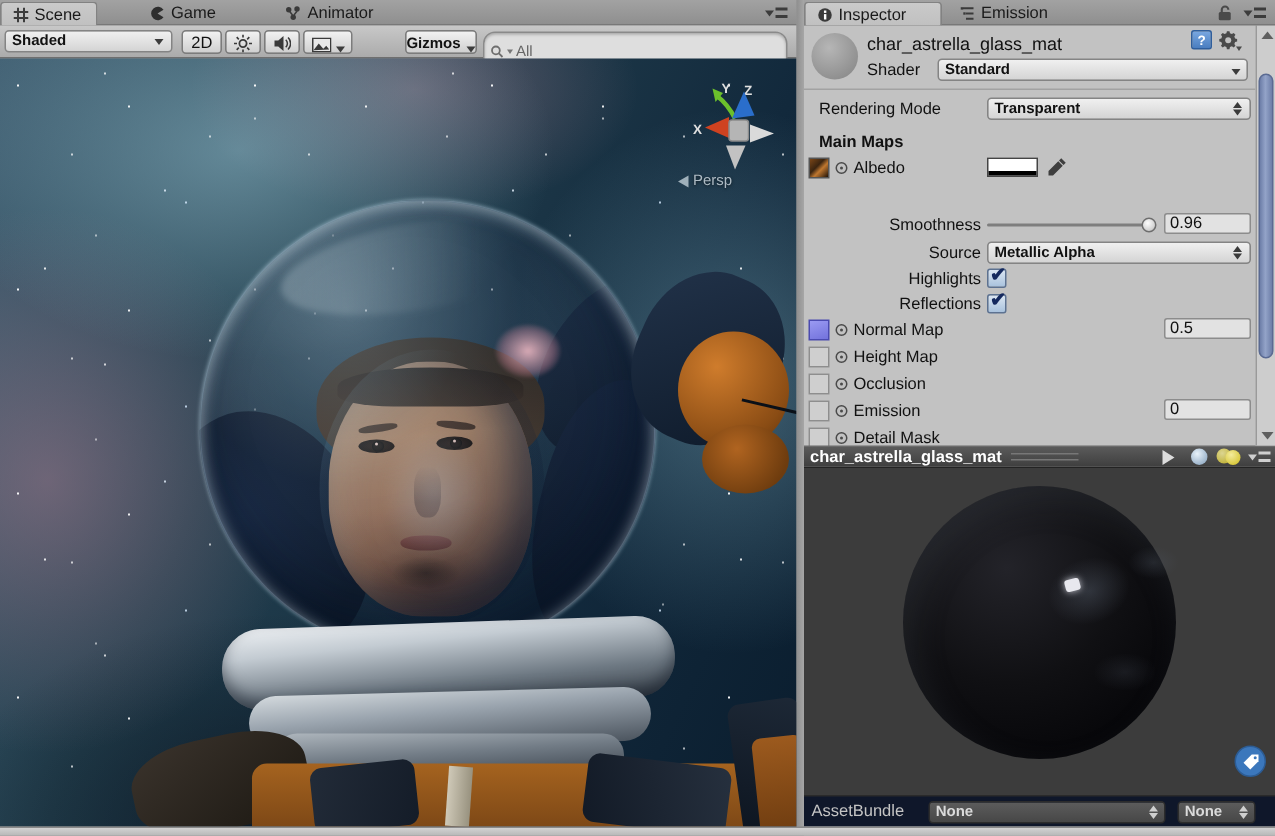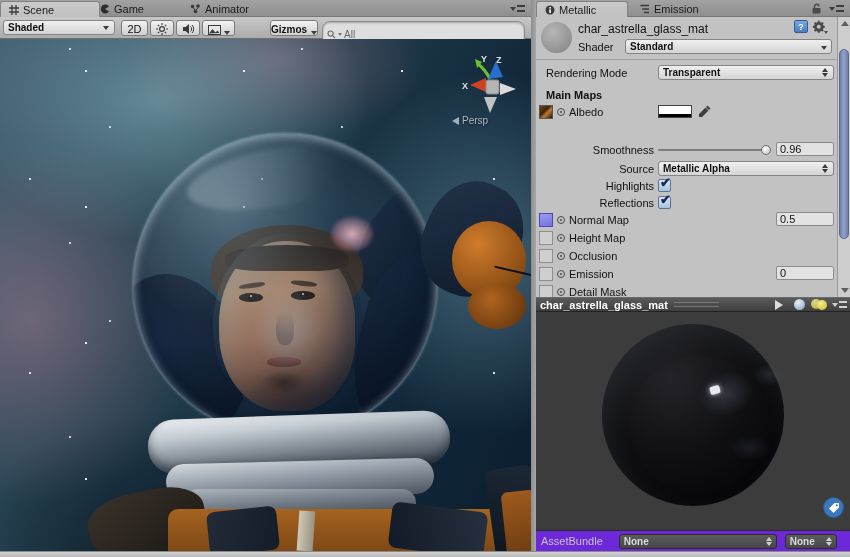--- a/index.html
+++ b/index.html
@@ -195,40 +195,40 @@
   .pv-ref1 { position:absolute; left:96px; top:48px; width:56px; height:44px; border-radius:50%;
     background:radial-gradient(rgba(95,105,120,.38), transparent 70%); transform:rotate(-20deg); }
   .pv-ref2 { position:absolute; left:108px; top:62px; width:10px; height:8px; background:#e8e8ee; border-radius:2px; transform:rotate(-15deg); box-shadow:0 0 5px rgba(240,240,250,.8); }
   .pv-ref3 { position:absolute; left:150px; top:40px; width:34px; height:22px; border-radius:50%;
     background:radial-gradient(rgba(80,88,100,.3), transparent 70%); }
   .pv-ref4 { position:absolute; left:128px; top:112px; width:40px; height:24px; border-radius:40%;
     background:radial-gradient(rgba(70,76,88,.25), transparent 75%); }
   .tag-btn { position:absolute; right:6px; bottom:12px; width:21px; height:21px; border-radius:50%; background:#3b77bc; border:1px solid #2c5c94;
     display:flex; align-items:center; justify-content:center; }
 
-  .ab-bar { position:absolute; top:530px; left:0; width:314px; height:21px; background:#6d28d9; border-top:1px solid #2a2a2a;
+  .ab-bar { position:absolute; top:530px; left:0; width:314px; height:21px; background:#0f172a; border-top:1px solid #2a2a2a;
     display:flex; align-items:center; color:#c4c4c4; font-size:11px; }
   .ab-label { margin-left:5px; }
   .ab-dd { position:relative; background:linear-gradient(#5c5c5c,#474747); border:1px solid #2c2c2c; border-radius:3px; height:15px;
     display:flex; align-items:center; color:#dadada; font-size:10px; font-weight:bold; padding:0 4px; }
   .ab-dd .updown { position:absolute; right:3px; color:#cfcfcf; }
   .ab-dd.w1 { width:158px; margin-left:16px; }
   .ab-dd.w2 { width:52px; margin-left:8px; }
 
   .lock-icon { position:absolute; right:28px; top:3px; width:11px; height:11px; }
   .tabbar-menu { position:absolute; right:6px; top:5px; }
 </style>
 </head>
 <body>
 
 <div class="root">
 
   <div class="scene-pane">
     <div class="tabbar">
-      <div class="tab active" style="left:0;width:100px">
+      <div class="tab active" style="left:0;width:65px">
         <svg width="10" height="10" viewBox="0 0 10 10">
             <path d="M3 0v10M7 0v10M0 3h10M0 7h10" stroke="#3c3c3c" stroke-width="1.3" fill="none"></path>
           </svg>
         <span>Scene</span>
       </div>
       <div class="tab" style="left:92px">
         <svg width="10" height="10" viewBox="0 0 10 10">
             <path d="M9 2.5 A4.5 4.5 0 1 0 9 7.5 L5 5 Z" fill="#2e2e2e"></path>
           </svg>
         <span>Game</span>
@@ -363,21 +363,21 @@
   <div class="divider"></div>
 
   <div class="insp">
     <div class="tabbar">
       <div class="tab active" style="left:0;width:92px">
         <svg width="10" height="10" viewBox="0 0 10 10">
             <circle cx="5" cy="5" r="4.5" fill="#3a3a3a"></circle>
             <rect x="4.3" y="2" width="1.6" height="1.6" fill="#fff"></rect>
             <rect x="4.3" y="4.4" width="1.6" height="3.6" fill="#fff"></rect>
           </svg>
-        <span>Metallic</span>
+        <span>Inspector</span>
       </div>
       <div class="tab" style="left:96px">
         <svg width="10" height="10" viewBox="0 0 10 10">
             <path d="M2 1.5h7M4 5h5M4 8.5h5" stroke="#3a3a3a" stroke-width="1.3"></path>
             <rect x="0.5" y="0.8" width="1.6" height="1.6" fill="#3a3a3a"></rect>
             <rect x="2.2" y="4.2" width="1.6" height="1.6" fill="#3a3a3a"></rect>
           </svg>
         <span>Emission</span>
       </div>
       <svg class="lock-icon" viewBox="0 0 11 11">

